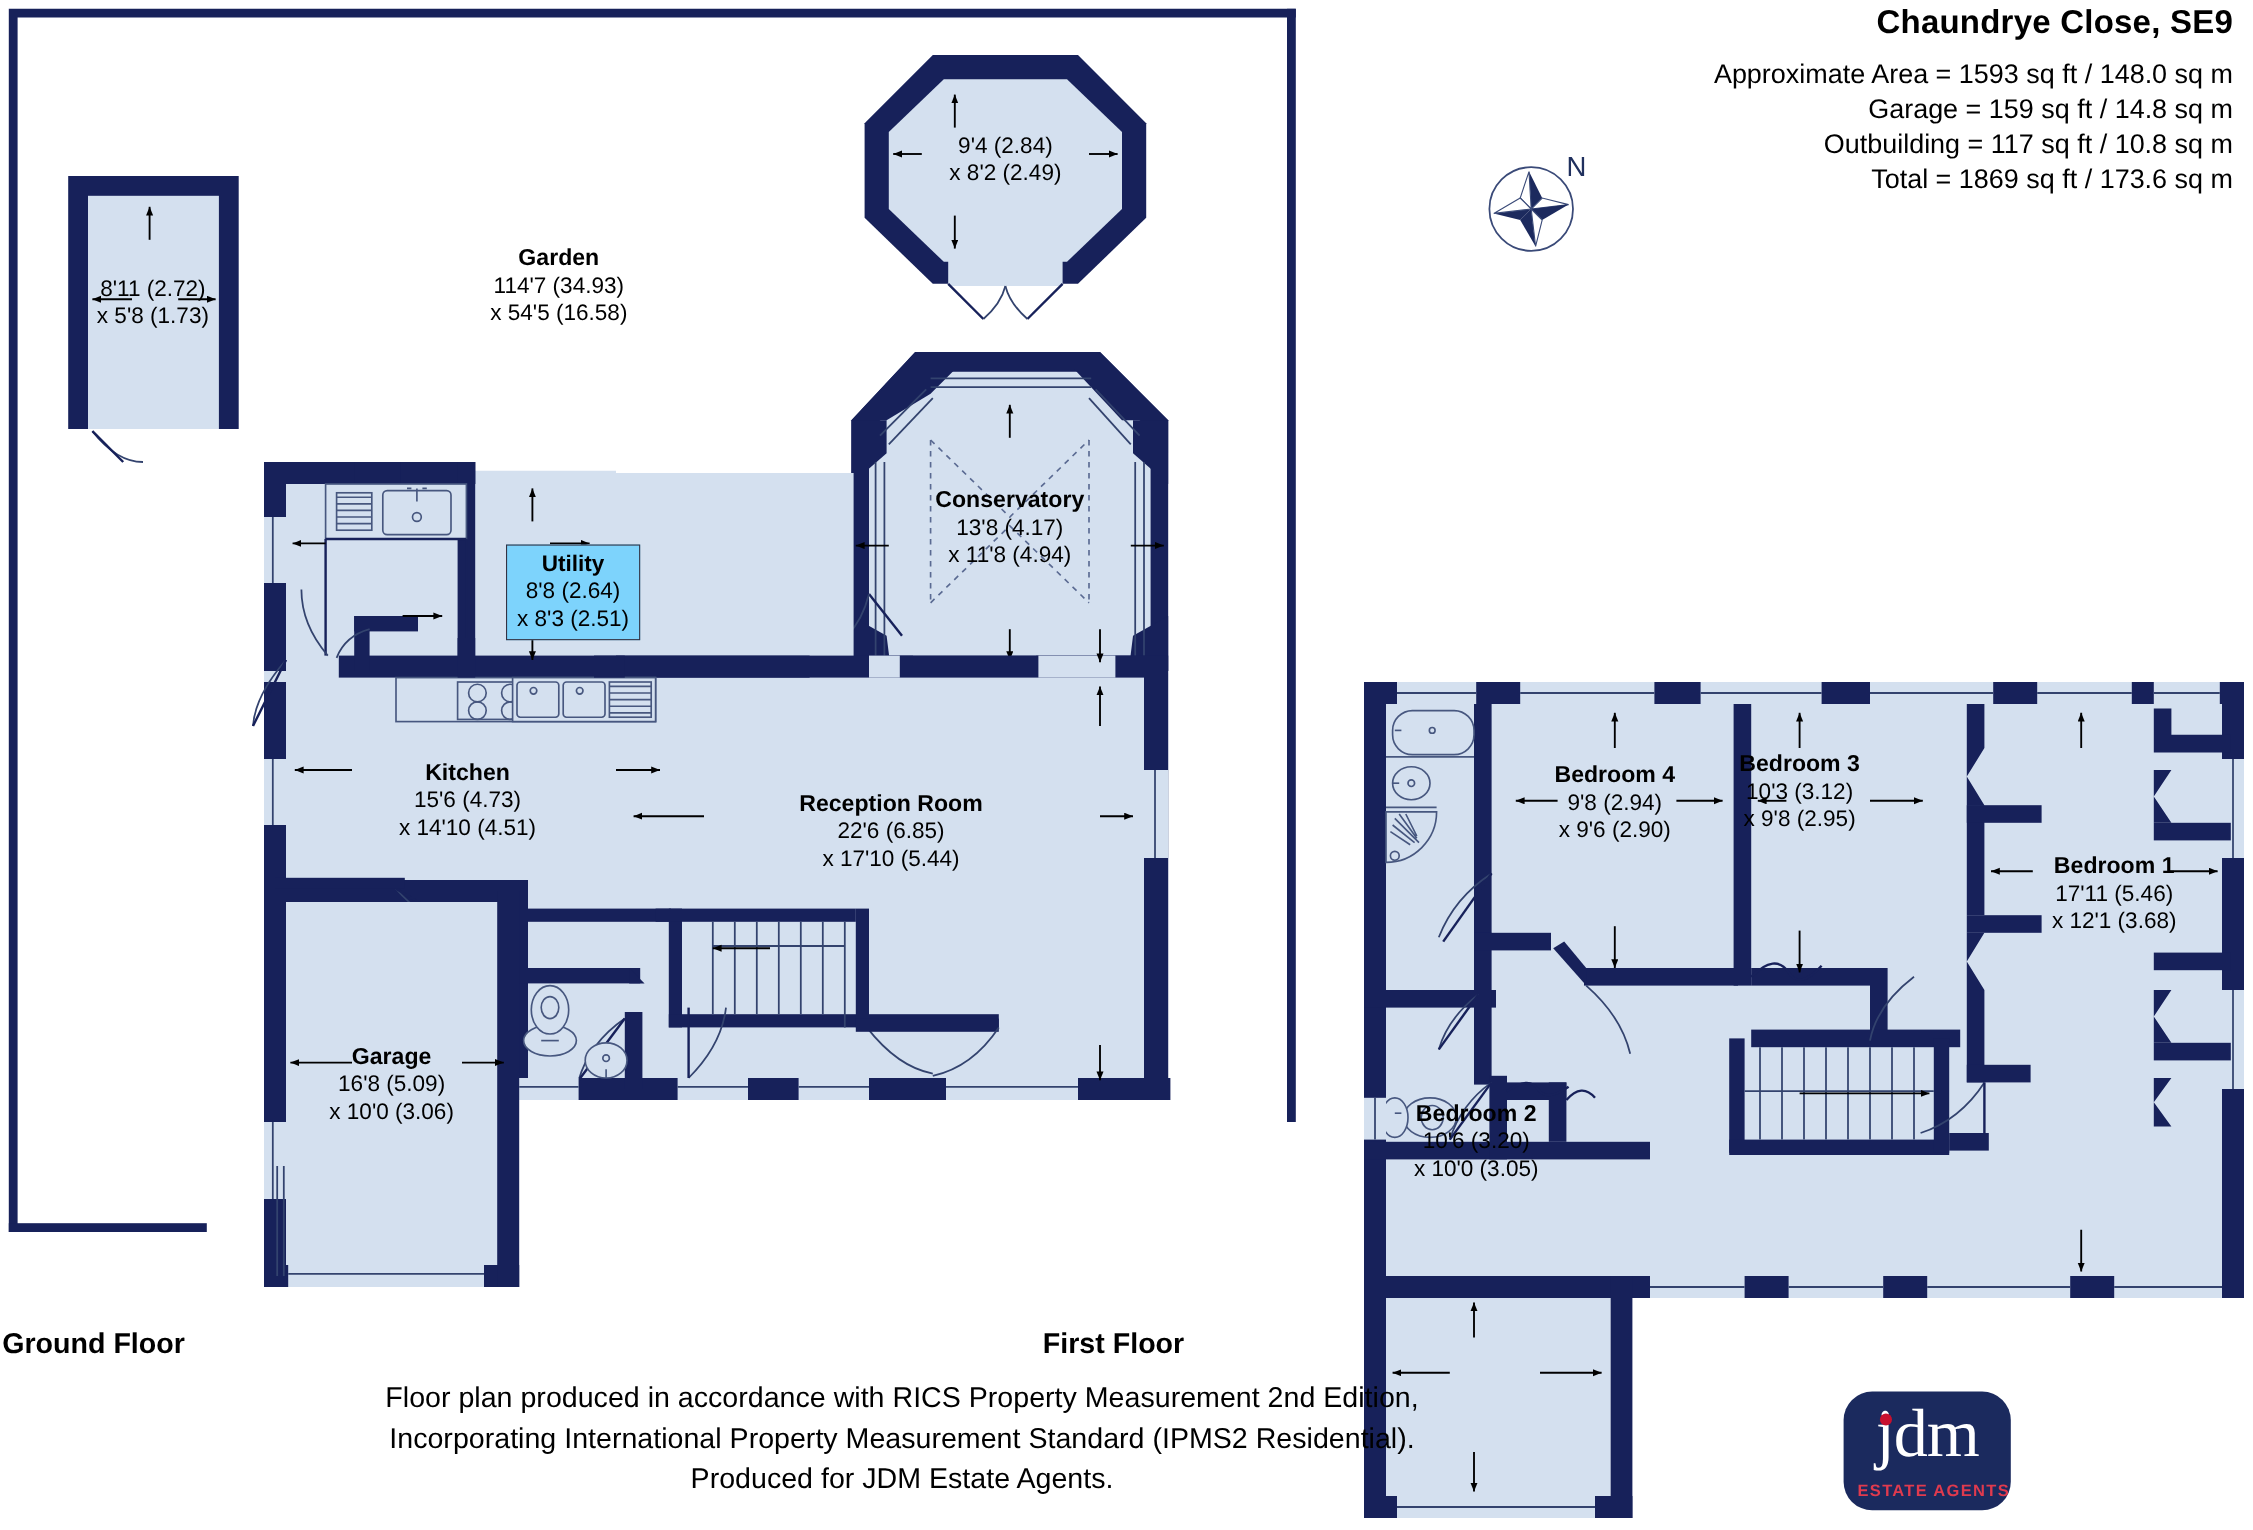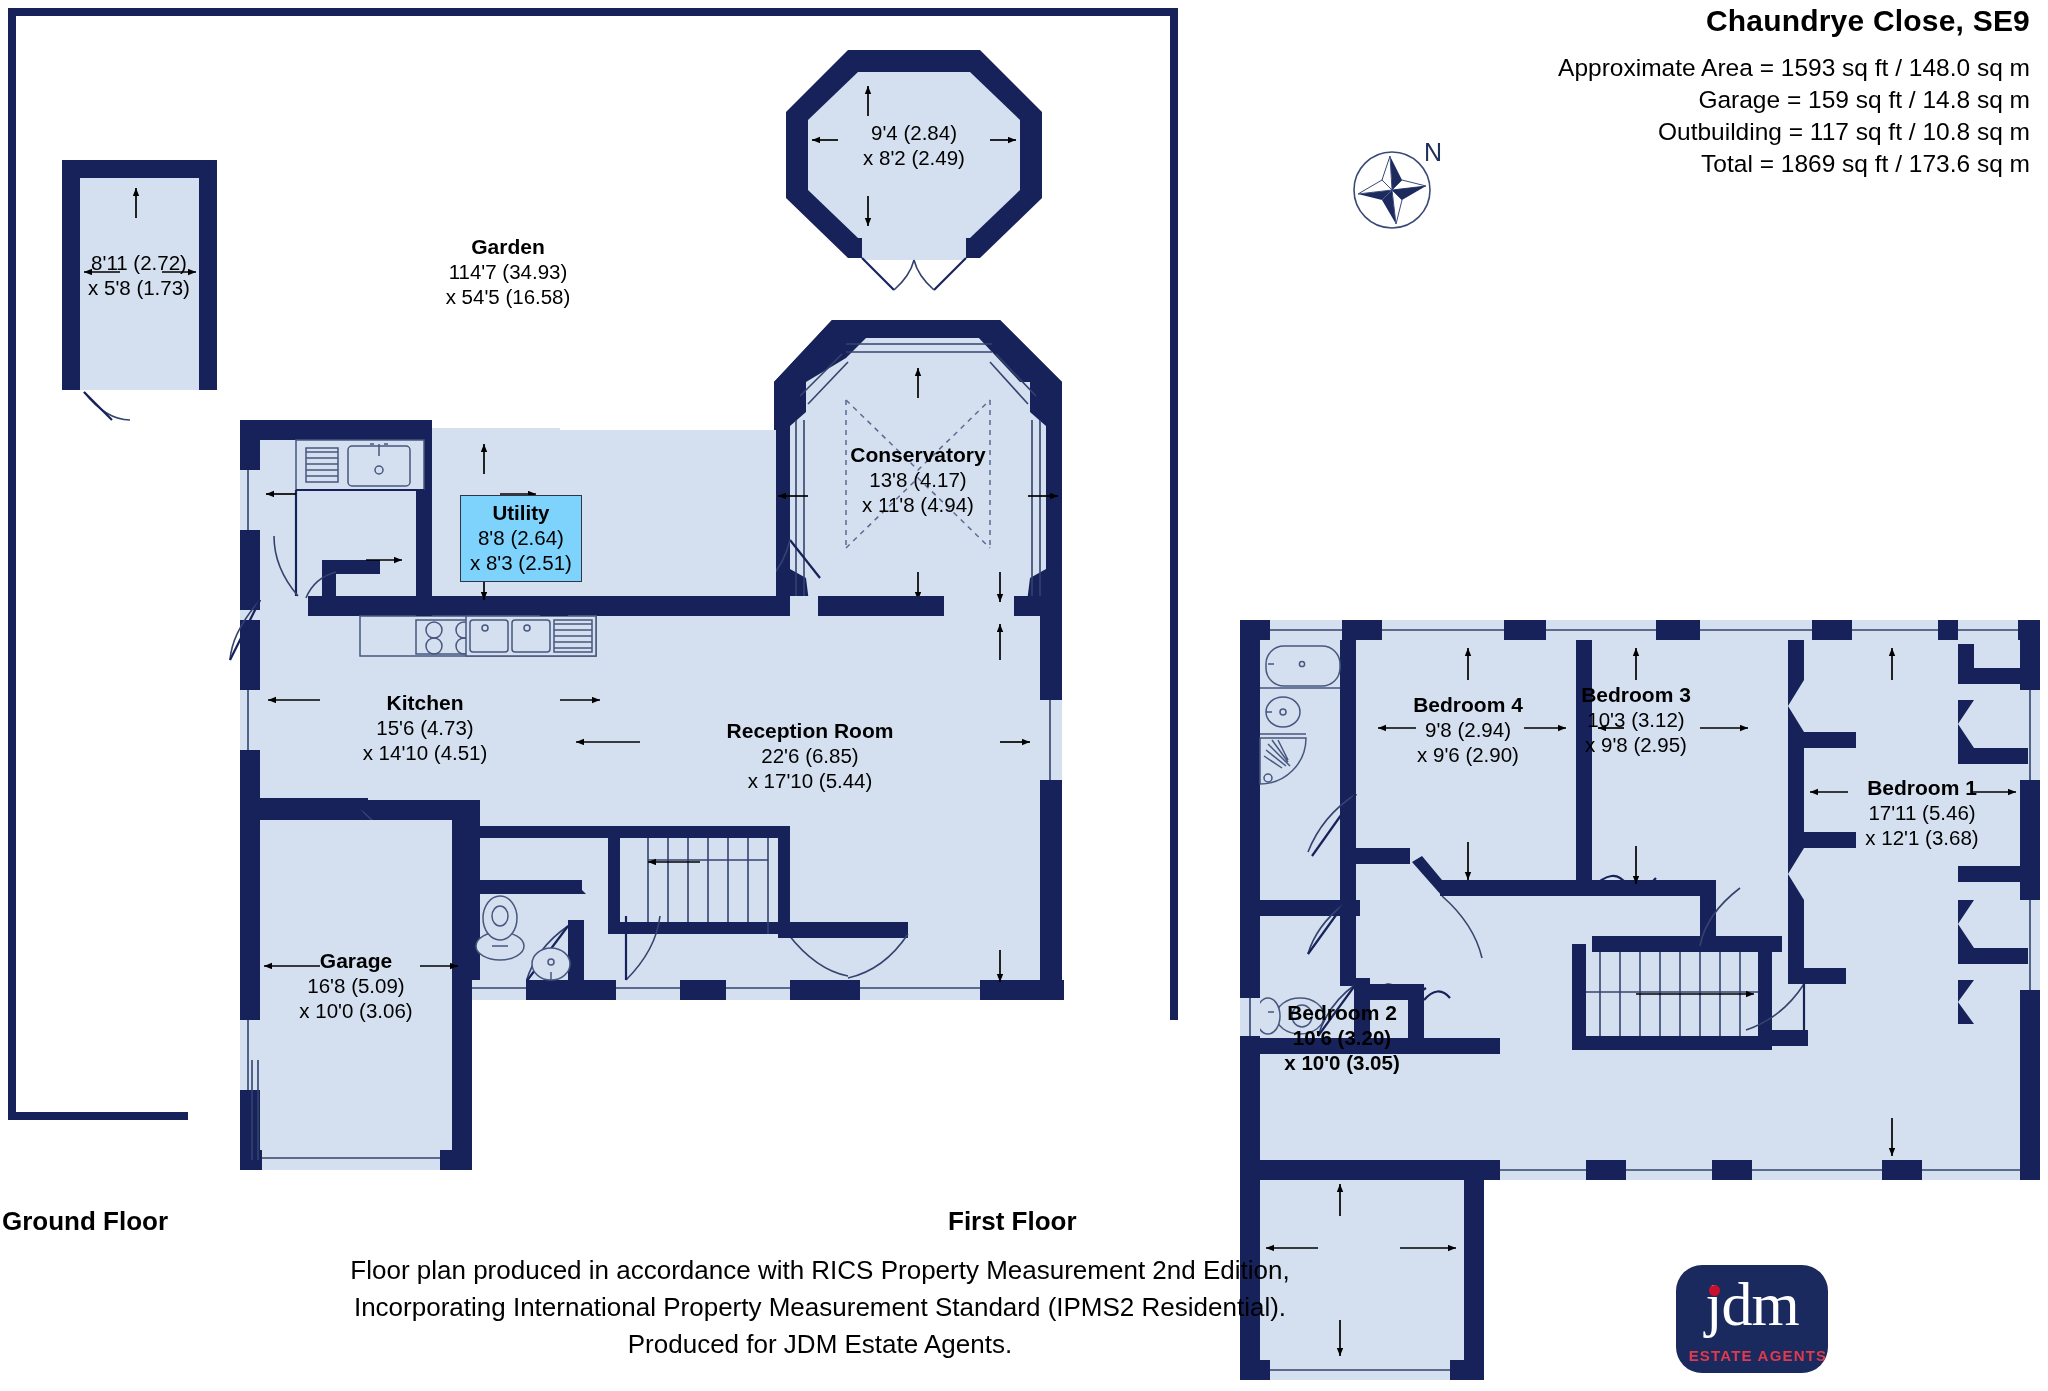--- a/index.html
+++ b/index.html
@@ -547,21 +547,21 @@
   <div class="rm" style="left:49px;top:250px;width:180px;">
     <div class="dim">8'11 (2.72)</div>
     <div class="dim">x 5'8 (1.73)</div>
   </div>
 
   <div class="rm" style="left:824px;top:120px;width:180px;">
     <div class="dim">9'4 (2.84)</div>
     <div class="dim">x 8'2 (2.49)</div>
   </div>
 
-  <div class="rm" style="left:398px;top:222px;width:220px;margin-top:12px;">
+  <div class="rm" style="left:398px;top:222px;width:220px;">
     <b>Garden</b>
     <div class="dim">114'7 (34.93)</div>
     <div class="dim">x 54'5 (16.58)</div>
   </div>
 
   <div class="rm" style="left:808px;top:442px;width:220px;">
     <b>Conservatory</b>
     <div class="dim">13'8 (4.17)</div>
     <div class="dim">x 11'8 (4.94)</div>
   </div>
@@ -601,21 +601,21 @@
     <div class="dim">10'3 (3.12)</div>
     <div class="dim">x 9'8 (2.95)</div>
   </div>
 
   <div class="rm" style="left:1822px;top:775px;width:200px;">
     <b>Bedroom 1</b>
     <div class="dim">17'11 (5.46)</div>
     <div class="dim">x 12'1 (3.68)</div>
   </div>
 
-  <div class="rm" style="left:1252px;top:1000px;width:180px;font-weight:bold;">
+  <div class="rm" style="left:1252px;top:1000px;width:180px;">
     <b>Bedroom 2</b>
     <div class="dim">10'6 (3.20)</div>
     <div class="dim">x 10'0 (3.05)</div>
   </div>
 
   <div class="floor-label" id="ground-floor-label">Ground Floor</div>
   <div class="floor-label" id="first-floor-label">First Floor</div>
 
   <div class="footer">
     <div>Floor plan produced in accordance with RICS Property Measurement 2nd Edition,</div>

